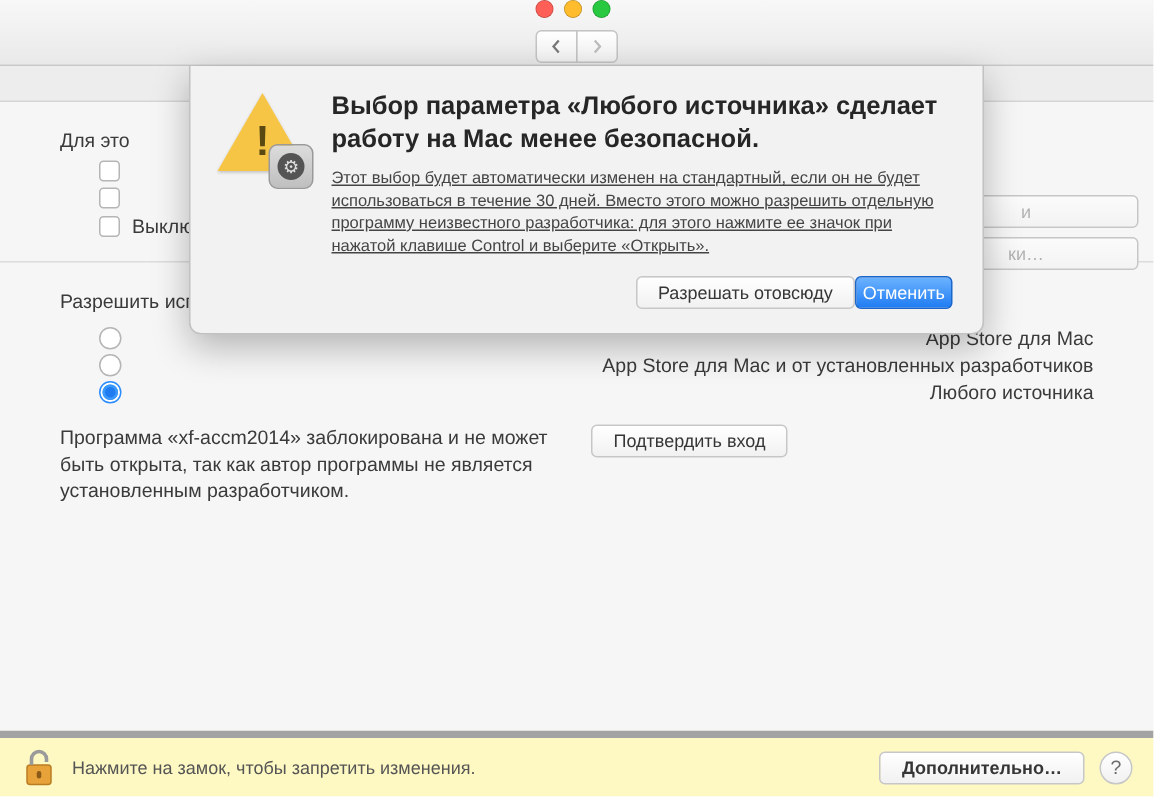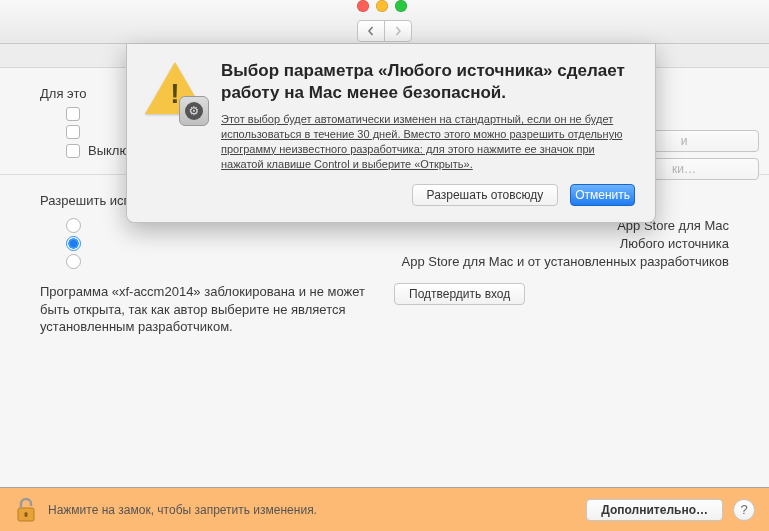--- a/index.html
+++ b/index.html
@@ -30,35 +30,35 @@
   .divider{height:1px;background:#dcdcdc;margin:16px -40px 18px -40px;}
   .section-title{margin-bottom:10px;}
   .radio-row{display:flex;align-items:center;gap:6px;margin:3px 0 3px 26px;justify-content:space-between;}
   .radio{width:15px;height:15px;border:1px solid #b5b5b5;border-radius:50%;background:#fff;display:flex;align-items:center;justify-content:center;flex:0 0 15px;}
   .radio.sel{border-color:#2a8cff; background:radial-gradient(circle,#3b99fc 0 5px,#fff 5.5px);}
   .radio.sel::after{content:"";width:7px;height:7px;border-radius:50%;background:#1e7bf0;}
   .radio{position:relative;}
   .blocked{display:flex;gap:24px;margin-top:14px;}
   .blocked-text{max-width:330px;line-height:1.35;}
   
-  .footer{height:44px;border-top:1px solid #a3a3a3;background:#fdba74;display:flex;align-items:center;padding:0 14px;gap:10px;}
+  .footer{height:44px;border-top:5px solid #a3a3a3;background:#fef9c3;display:flex;align-items:center;padding:0 14px;gap:10px;}
   .lock{width:24px;height:28px;}
   .footer-text{flex:1;color:#555;font-size:12px;}
   .advanced{display:flex;gap:4px;font-weight:bold;}
   .help{width:22px;height:22px;border:1px solid #c7c7c7;border-radius:50%;background:linear-gradient(#fff,#f1f1f1);display:flex;align-items:center;justify-content:center;color:#6b6b6b;font-size:13px;}
   
   .sheet{position:absolute;top:44px;left:126px;width:530px;background:#f2f2f2;border:1px solid #c1c1c1;border-top:none;border-radius:0 0 8px 8px;box-shadow:0 8px 24px rgba(0,0,0,.28);padding:16px 20px 16px 16px;display:flex;gap:14px;z-index:10;}
   .sheet-icon{width:64px;height:64px;position:relative;flex:0 0 64px;}
   .triangle{width:0;height:0;border-left:30px solid transparent;border-right:30px solid transparent;border-bottom:52px solid #f7c545;position:absolute;top:2px;left:2px;filter:drop-shadow(0 1px 1px rgba(0,0,0,.2));}
   .triangle::after{content:"!";position:absolute;left:-6px;top:16px;width:12px;text-align:center;color:#5a4a12;font-weight:bold;font-size:28px;}
   .gear-badge{position:absolute;right:-2px;bottom:-2px;width:30px;height:30px;border-radius:6px;background:linear-gradient(#dcdcdc,#bfbfbf);border:1px solid #9a9a9a;display:flex;align-items:center;justify-content:center;}
   .gear-badge .g{width:18px;height:18px;border-radius:50%;background:#545454;display:flex;align-items:center;justify-content:center;color:#ddd;font-size:12px;}
   .sheet-body h3{font-size:17px;font-weight:600;color:#262626;line-height:1.3;margin-bottom:8px;}
   .sheet-body p{font-size:11px;color:#444;line-height:1.35;margin-bottom:12px;text-decoration:underline;}
-  .sheet-buttons{display:flex;justify-content:flex-end;gap:12px;}
+  .sheet-buttons{display:flex;justify-content:flex-end;gap:0;}
   .btn.primary{background:linear-gradient(#6cb3ff,#1f7cf3);border-color:#1a66c9;color:#fff;padding:0 4px;}
   .ghost{position:absolute;right:10px;top:84px;display:flex;flex-direction:column;gap:6px;align-items:flex-end;z-index:1;}
   .ghost .btn{width:150px;}
 </style>
 </head>
 <body>
 
 <div class="window">
 
   <div class="toolbar">
@@ -125,30 +125,30 @@
     </div>
 
     <div class="divider"></div>
 
     <div class="section-title">Разрешить использование программ, загруженных из:</div>
     <div class="radio-row">
       <div class="radio"></div>
       <span>App Store для Mac</span>
     </div>
     <div class="radio-row">
+      <div class="radio"></div>
+      <span>App Store для Mac и от установленных разработчиков</span>
+    </div>
+    <div class="radio-row">
       <div class="radio sel"></div>
       <span>Любого источника</span>
     </div>
-    <div class="radio-row">
-      <div class="radio"></div>
-      <span>App Store для Mac и от установленных разработчиков</span>
-    </div>
 
     <div class="blocked">
-      <div class="blocked-text">Программа «xf-accm2014» заблокирована и не может быть открыта, так как автор выберите не является установленным разработчиком.</div>
+      <div class="blocked-text">Программа «xf-accm2014» заблокирована и не может быть открыта, так как автор программы не является установленным разработчиком.</div>
       <div class="btn">Подтвердить вход</div>
     </div>
   </div>
 
   <div class="footer">
     <svg class="lock" viewBox="0 0 24 28">
       <rect x="4" y="12" width="16" height="13" rx="2" fill="#e8a23a" stroke="#b97d23"></rect>
       <path d="M7 12 V8 a5 5 0 0 1 10 0 V10" fill="none" stroke="#9a9a9a" stroke-width="2.4"></path>
       <rect x="10.5" y="16" width="3" height="5" rx="1.5" fill="#8a5a18"></rect>
     </svg>

